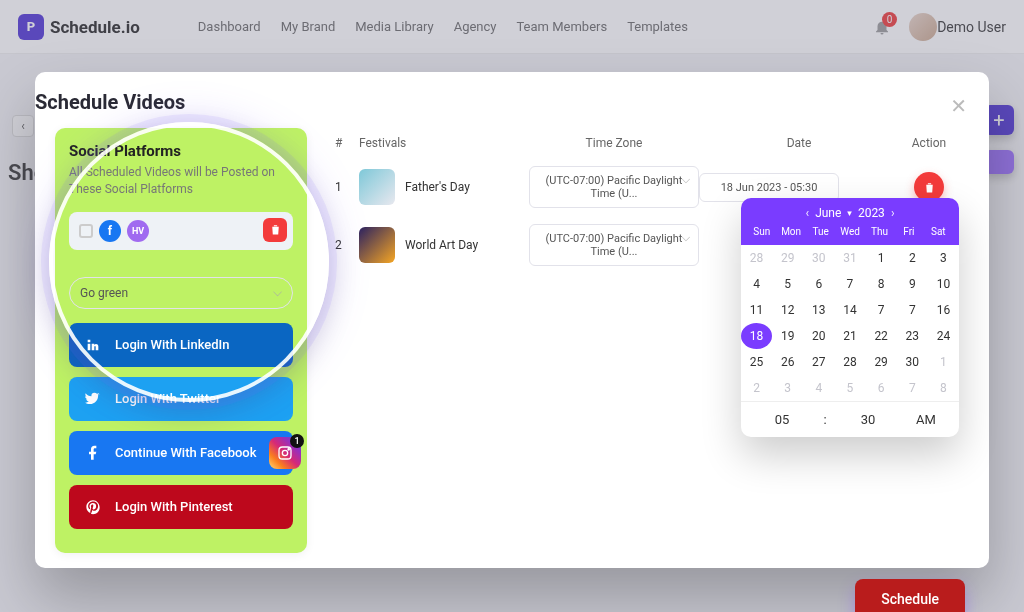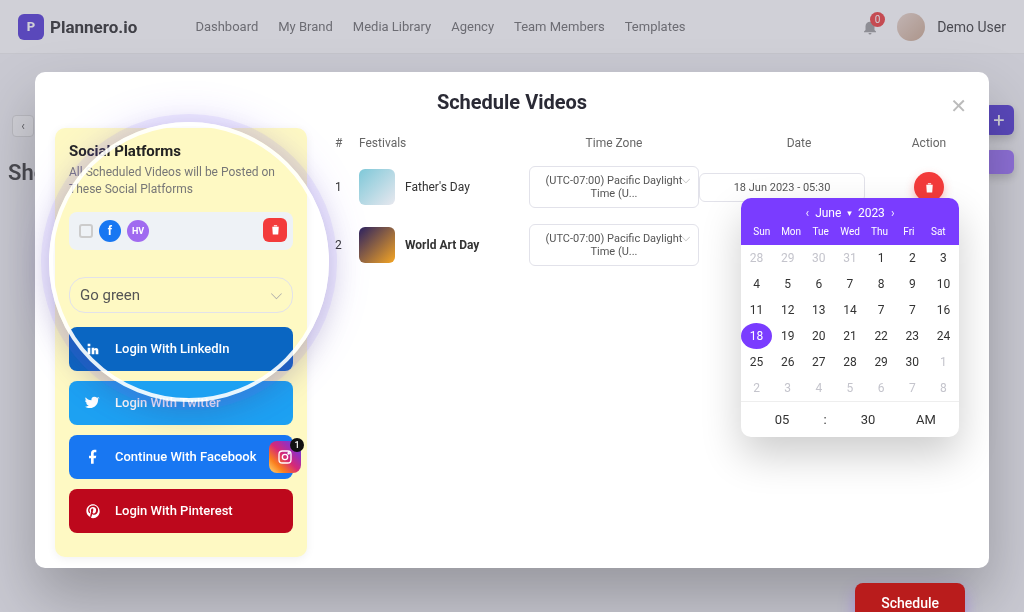--- a/index.html
+++ b/index.html
@@ -7,67 +7,67 @@
 
 
 .topnav { height:54px; background:#fff; display:flex; align-items:center; padding:0 18px; gap:18px; border-bottom:1px solid #eee; color:#555; }
 .logo { display:flex; align-items:center; gap:6px; font-size:17px; font-weight:700; color:#222; }
 .logo .mark { width:26px; height:26px; border-radius:6px; background:#4a2fd4; color:#fff; display:flex; align-items:center; justify-content:center; font-size:13px; font-weight:800; }
 .navlinks { display:flex; gap:20px; margin-left:40px; font-size:13px; }
 .navlinks .item { display:flex; align-items:center; gap:4px; color:#666; }
 .nav-spacer { flex:1; }
 .bell { position:relative; }
 .badge { position:absolute; top:-6px; right:-6px; background:#e33; color:#fff; font-size:10px; width:15px; height:15px; border-radius:50%; display:flex; align-items:center; justify-content:center; }
-.user { display:flex; align-items:center; gap:12px; font-size:14px; color:#333; }
+.user { display:flex; align-items:center; gap:0; font-size:14px; color:#333; }
 .avatar { width:28px; height:28px; border-radius:50%; background:linear-gradient(135deg,#e8d4c8,#c9a58a); }
 .bg-back { position:absolute; left:12px; top:115px; width:22px;height:22px;border:1px solid #ddd;border-radius:4px;display:flex;align-items:center;justify-content:center;font-size:12px;color:#555;background:#fff; }
 .bg-sho { position:absolute; left:8px; top:160px; font-size:22px; color:#333; font-weight:600; }
 .bg-right-btn { position:absolute; top:105px; width:30px; height:30px; border-radius:6px; display:flex; align-items:center; justify-content:center; color:#fff; font-size:20px; box-shadow:0 4px 8px rgba(0,0,0,.2); }
 
 
 .overlay { position:absolute; inset:0; background:rgba(120,120,140,.35); }
 
 
 .modal { position:absolute; left:35px; right:35px; top:72px; bottom:44px; background:#fff; border-radius:10px; box-shadow:0 30px 60px rgba(0,0,0,.25); display:flex; flex-direction:column; }
-.modal-title { text-align:center; font-size:20px; font-weight:700; color:#2a2a35; padding:18px 0 14px; }
+.modal-title { font-size:20px; font-weight:700; color:#2a2a35; padding:18px 0 14px; }
 .close { position:absolute; right:22px; top:22px; font-size:20px; color:#bbb; cursor:pointer; }
 .modal-body { display:flex; padding:0 20px 14px; gap:18px; flex:1; overflow:visible; }
 
 
-.left-card { width:252px; background:#fef9c3; border-radius:10px; box-shadow:0 2px 10px rgba(0,0,0,.06); padding:14px; position:relative; }
+.left-card { width:252px; background:#bef264; border-radius:10px; box-shadow:0 2px 10px rgba(0,0,0,.06); padding:14px; position:relative; }
 .lens { position:absolute; top:-6px; left:-6px; width:280px; height:280px; border-radius:50%; border:4px solid rgba(255,255,255,.9); box-shadow:0 0 0 8px rgba(130,100,255,.10), 0 0 40px rgba(130,100,255,.25), 0 10px 30px rgba(0,0,0,.15); pointer-events:none; }
 .card-h { font-size:15px; font-weight:700; color:#222; margin-bottom:4px; }
 .card-sub { font-size:12px; color:#777; margin-bottom:14px; line-height:1.4; }
 .acct-row { background:#eef2f6; border-radius:8px; padding:8px 10px; display:flex; align-items:center; gap:6px; margin-bottom:10px; position:relative; }
 .chk { width:14px; height:14px; border:2px solid #ccc; border-radius:3px; }
 .icon-fb { width:22px; height:22px; border-radius:50%; background:#1877f2; color:#fff; display:flex; align-items:center; justify-content:center; font-size:12px; font-weight:700; }
 .icon-hv { width:22px; height:22px; border-radius:50%; background:#a06af0; color:#fff; display:flex; align-items:center; justify-content:center; font-size:9px; font-weight:700; }
 .del-sm { position:absolute; right:6px; top:6px; width:24px; height:24px; border-radius:6px; background:#f33b3b; display:flex; align-items:center; justify-content:center; }
 .del-sm svg, .del-circ svg { width:13px; height:13px; fill:#fff; }
-.select { border:1px solid #e2e2ea; border-radius:16px; padding:8px 10px; font-size:15px; color:#555; margin-bottom:14px; position:relative;margin-top:27px; }
+.select { border:1px solid #e2e2ea; border-radius:16px; padding:8px 10px; font-size:12px; color:#555; margin-bottom:14px; position:relative;margin-top:27px; }
 .select::after { content:"⌵"; position:absolute; right:10px; top:7px; color:#aaa; }
 .login-btn { display:flex; align-items:center; gap:12px; padding:12px 14px; border-radius:8px; color:#fff; font-size:13px; font-weight:500; margin-bottom:10px; }
 .login-btn .ic { width:20px; height:20px; display:flex; align-items:center; justify-content:center; }
 .linkedin { background:#0a66c2; }
 .twitter { background:#1da1f2; }
 .facebook { background:#1877f2; position:relative; }
 .pinterest { background:#bd081c; }
 .insta { position:absolute; right:-8px; top:6px; width:32px; height:32px; border-radius:8px; background:linear-gradient(45deg,#feda75,#fa7e1e,#d62976,#962fbf,#4f5bd5); display:flex;align-items:center;justify-content:center;color:#fff; }
 .insta .dot{position:absolute;top:-3px;right:-3px;width:14px;height:14px;border-radius:50%;background:#111;color:#fff;display:flex;align-items:center;justify-content:center;font-size:9px;}
 
 
 .right { flex:1; }
 .thead { display:flex; padding:8px 10px; font-size:12px; color:#666; }
 .col-n{width:24px;} .col-fest{width:170px;} .col-tz{flex:1;text-align:center;} .col-date{width:200px;text-align:center;} .col-act{width:60px;text-align:center;}
 .trow { display:flex; align-items:center; padding:8px 10px; font-size:12px; color:#333; }
 .thumb { width:36px; height:36px; border-radius:6px; background:#ddd; margin-right:10px; }
 .thumb.a{background:linear-gradient(135deg,#7ec8d8,#e8e8ef);} .thumb.b{background:linear-gradient(135deg,#2b2260,#f6a623);}
 .sel-box { border:1px solid #e2e2ea; border-radius:6px; padding:7px 10px; font-size:11px; color:#555; position:relative; width:170px; margin:0 auto; }
 .sel-box::after{content:"⌵"; position:absolute; right:8px; top:6px; color:#bbb; }
-.date-box{ border:1px solid #e2e2ea; border-radius:6px; padding:7px 10px; font-size:11px; color:#555; width:166px; text-align:center; }
+.date-box{ border:1px solid #e2e2ea; border-radius:6px; padding:7px 10px; font-size:11px; color:#555; width:140px; text-align:center; }
 .del-circ{ width:30px;height:30px;border-radius:50%;background:#f33b3b;box-shadow:0 4px 10px rgba(243,59,59,.35);display:flex;align-items:center;justify-content:center;margin:0 auto; }
 
 
 .dp{ position:absolute; right:30px; top:126px; width:218px; background:#fff; border-radius:10px; box-shadow:0 18px 40px rgba(0,0,0,.2); overflow:hidden; font-size:12px; }
 .dp-head{ background:#7a3cff; color:#fff; padding:8px 10px; }
 .dp-head-top{ display:flex; align-items:center; justify-content:center; gap:6px; padding-bottom:6px;}
 .dp-head-top .chv{ font-size:12px; opacity:.9;}
 .dp-dow{ display:grid; grid-template-columns:repeat(7,1fr); text-align:center; font-size:10px; gap:8px; }
 .dp-grid{ display:grid; grid-template-columns:repeat(7,1fr); text-align:center; }
 .dp-cell{ padding:6px 0; color:#333; }
@@ -81,21 +81,21 @@
 
 
 svg{display:block;}
 </style>
 </head>
 <body>
 
 <div class="topnav">
   <div class="logo">
     <div class="mark">P</div>
-    <span>Plannero.io</span>
+    <span>Schedule.io</span>
   </div>
   <div class="navlinks">
     <div class="item">
         <span>Dashboard</span>
       </div>
     <div class="item">
         <span>My Brand</span>
       </div>
     <div class="item">
         <span>Media Library</span>
@@ -220,21 +220,21 @@
             <div class="del-circ">
               <svg viewBox="0 0 24 24">
                 <path d="M6 7h12l-1 14H7L6 7zm3-3h6v2H9V4z"></path>
               </svg>
             </div>
           </div>
       </div>
 
       <div class="trow">
         <div class="col-n">2</div>
-        <div class="col-fest" style="display:flex;align-items:center;font-weight:bold;">
+        <div class="col-fest" style="display:flex;align-items:center;">
           <div class="thumb b"></div>
           <span>World Art Day</span>
         </div>
         <div class="col-tz">
             <div class="sel-box">(UTC-07:00) Pacific Daylight Time (U...</div>
           </div>
         <div class="col-date"></div>
         <div class="col-act">
             <div class="del-circ">
               <svg viewBox="0 0 24 24">

